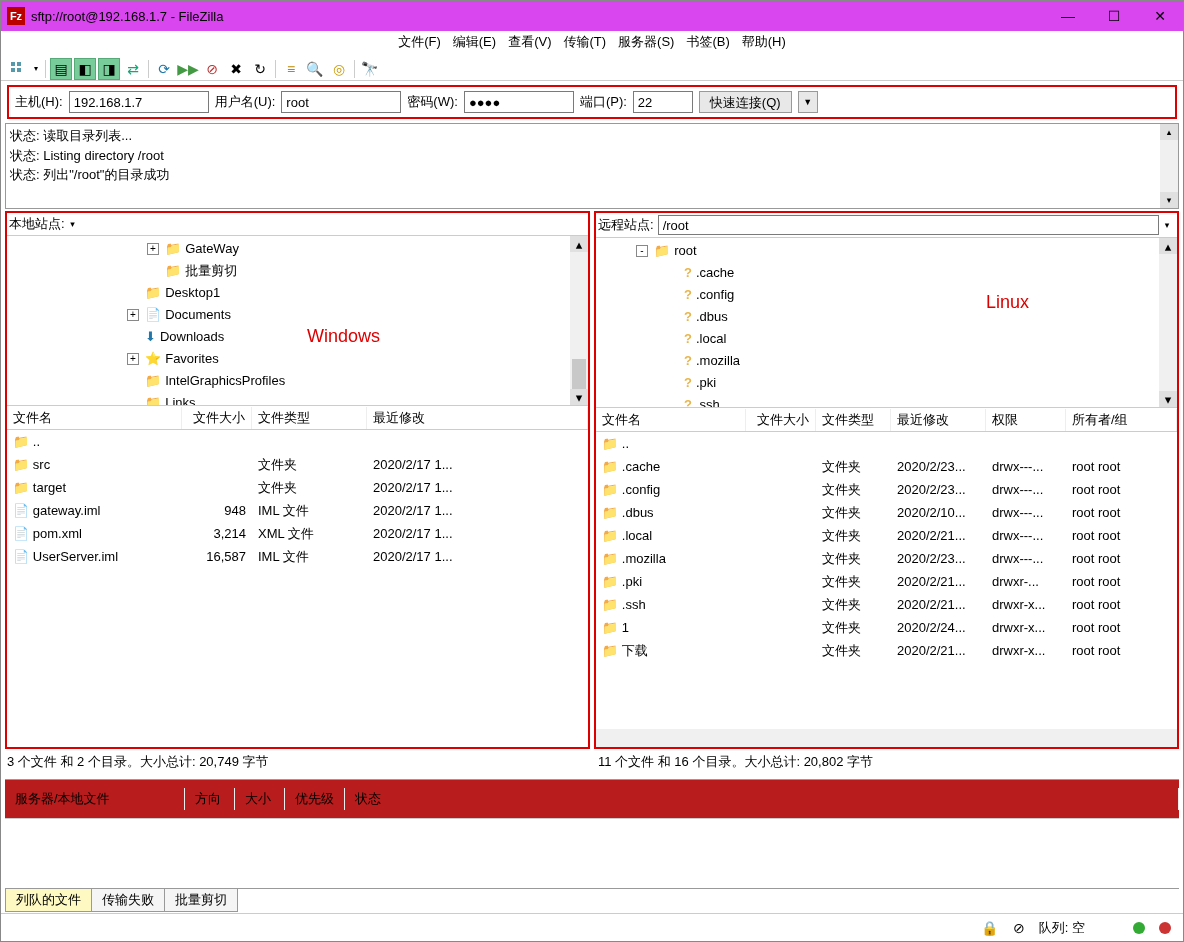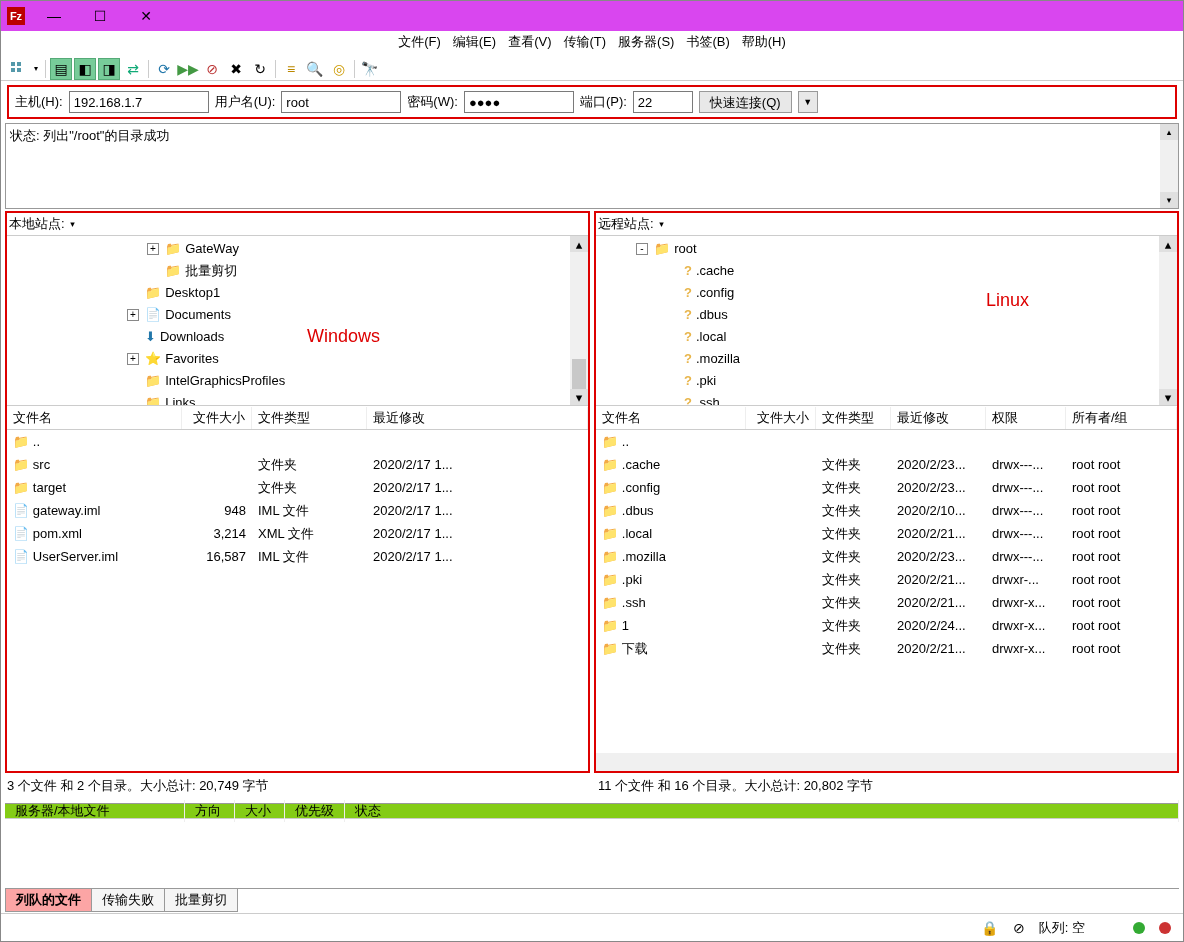--- a/index.html
+++ b/index.html
@@ -43,37 +43,38 @@
 .annotation { position: absolute; color: #d00; font-size: 18px; font-family: Arial; pointer-events: none; }
 .file-list { flex: 1; display: flex; flex-direction: column; overflow: hidden; min-height: 0; }
 .file-header { display: flex; border-bottom: 1px solid #ccc; background: #fff; height: 24px; align-items: center; font-size: 13px; }
 .fh-col { padding: 2px 6px; border-right: 1px solid #eee; white-space: nowrap; overflow: hidden; }
 .file-rows { flex: 1; overflow: hidden; position: relative; }
 .file-row { display: flex; align-items: center; font-size: 13px; height: 23px; }
 .fr-cell { padding: 0 6px; white-space: nowrap; overflow: hidden; }
 .hscroll { height: 18px; background: #f0f0f0; }
 .status-split { display: flex; }
 .status-split > div { flex: 1; padding: 4px 6px; font-size: 13px; }
-.transfer-header { display: flex; border-top: 1px solid #999; border-bottom: 1px solid #ccc; background: #84cc16; height: 16px; align-items: center; font-size: 13px; margin: 4px 4px 0 4px; }
+.transfer-header { display: flex; border-top: 1px solid #999; border-bottom: 1px solid #ccc; background: #b91c1c; height: 40px; align-items: center; font-size: 13px; margin: 4px 4px 0 4px; }
 .th-col { padding: 2px 10px; border-right: 1px solid #eee; }
 .transfer-body { flex: 0 0 70px; margin: 0 4px; border-bottom: 1px solid #999; }
 .bottom-tabs { display: flex; margin: 0 4px; height: 24px; align-items: flex-start; }
 .btab { border: 1px solid #999; border-top: none; padding: 2px 10px; font-size: 13px; cursor: pointer; background: #f5f5f5; margin-right: -1px; }
-.btab.active { background: #fca5a5; font-weight: bold; }
+.btab.active { background: #fef9c3; font-weight: normal; }
 .status-bar { height: 28px; display: flex; align-items: center; justify-content: flex-end; gap: 14px; padding: 0 12px; border-top: 1px solid #ccc; font-size: 13px; }
 .sb-icon { font-size: 14px; }
 .dot-green { width: 12px; height: 12px; border-radius: 50%; background: #3a3; display: inline-block; }
 .dot-red { width: 12px; height: 12px; border-radius: 50%; background: #c33; display: inline-block; }
 svg.icon { width: 18px; height: 18px; }
 </style>
 </head>
 <body>
 
 <div class="title-bar">
   <div class="fz-icon">Fz</div>
+  <div class="title-text">sftp://root@192.168.1.7 - FileZilla</div>
   <div class="win-controls">
     <div class="win-btn">—</div>
     <div class="win-btn">☐</div>
     <div class="win-btn">✕</div>
   </div>
 </div>
 
 <div class="menu-bar">
   <span class="menu-item">文件(F)</span>
   <span class="menu-item">编辑(E)</span>
@@ -121,20 +122,22 @@
   <span class="qc-label">密码(W):</span>
   <input class="qc-input" style="width: 110px;" value="●●●●">
   <span class="qc-label">端口(P):</span>
   <input class="qc-input" style="width: 60px;" value="22">
   <button class="qc-btn">快速连接(Q)</button>
   <div class="qc-dd">▼</div>
 </div>
 
 <div class="log-pane">
   <div class="log-content" id="log-content">
+      <div class="log-line">状态:  读取目录列表...</div>
+      <div class="log-line">状态:  Listing directory /root</div>
       <div class="log-line">状态:  列出"/root"的目录成功</div>
     </div>
   <div class="log-scroll">
     <div class="log-scroll-btn">▴</div>
     <div class="log-scroll-btn">▾</div>
   </div>
 </div>
 
 <div class="main-split">
 
@@ -238,20 +241,21 @@
             <div class="fr-cell" style="width:115px">IML 文件</div>
             <div class="fr-cell" style="width:120px">2020/2/17 1...</div>
           </div>
         </div>
     </div>
   </div>
 
   <div class="pane pane-right">
     <div class="path-row">
       <span class="path-label">远程站点:</span>
+      <input class="path-input" value="/root" style="">
       <span class="path-dd">▾</span>
     </div>
     <div class="tree">
       <div class="tree-content" id="remote-tree">
           <div class="tree-row" style="padding-left: 20px;">
             <span class="tree-expander">-</span>
             <span class="folder-icon">📁</span>
             <span>root</span>
           </div>
           <div class="tree-row" style="padding-left: 50px;">

